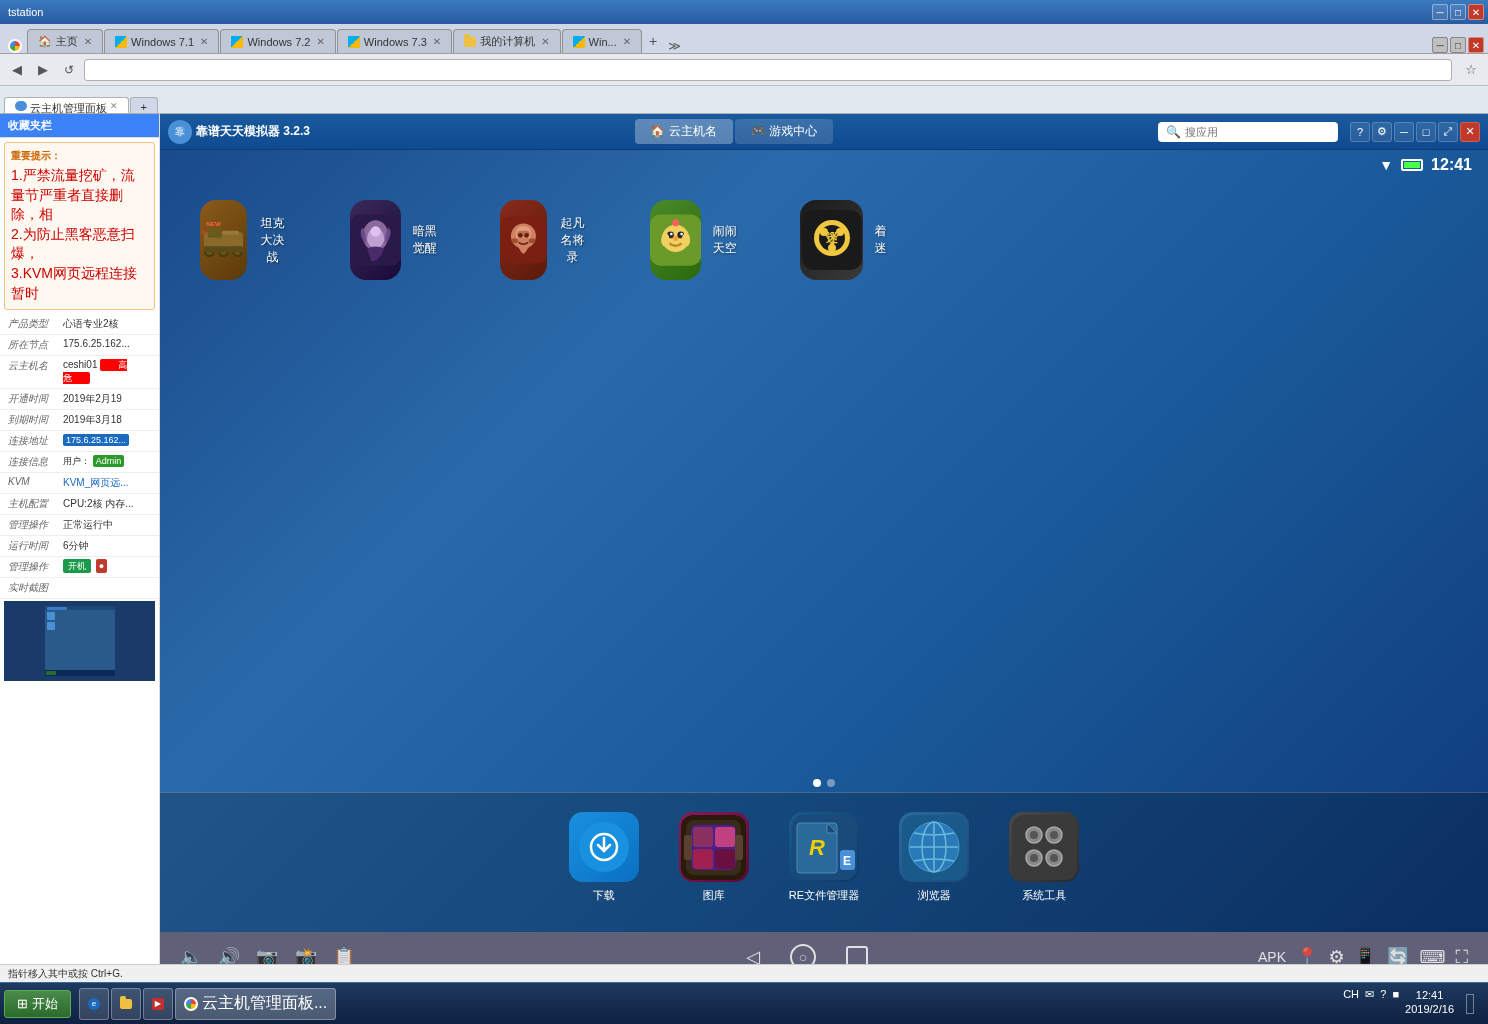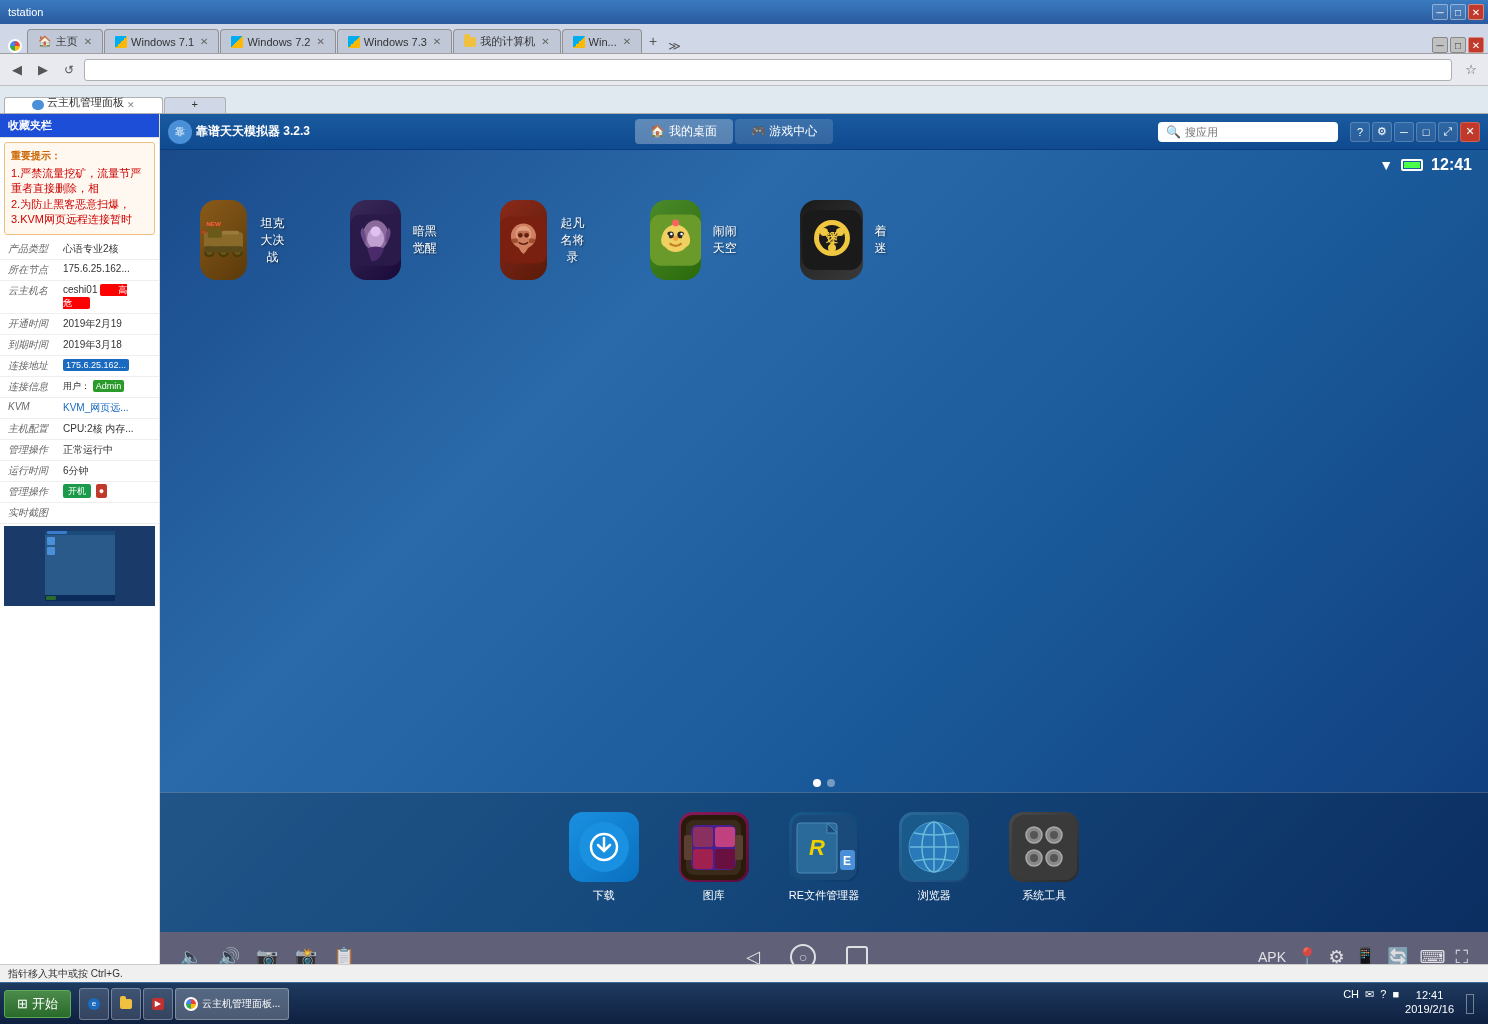--- a/index.html
+++ b/index.html
@@ -86,55 +86,55 @@
     }
     .nav-refresh { font-size: 12px; }
 
     
     .sub-tabs-bar {
       height: 28px; background: #e0e8f0; display: flex; align-items: flex-end;
       padding: 0 4px; gap: 1px; border-bottom: 1px solid #b0b0b0;
     }
     .sub-tab {
       background: #d0d8e8; border: 1px solid #b0b0b0; border-bottom: none;
-      padding: 3px 27px; font-size: 11px; color: #333; cursor: pointer;
-      display: flex; align-items: flex-end; gap: 3px; border-radius: 3px 3px 0 0;
+      padding: 3px 10px; font-size: 11px; color: #333; cursor: pointer;
+      display: flex; align-items: flex-start; gap: 3px; border-radius: 3px 3px 0 0;
       height: 16px;
     }
     .sub-tab.active { background: white; }
     .sub-tab-close { font-size: 9px; color: #888; }
 
     
     .main-content {
       display: flex; height: calc(100% - 90px); 
       overflow: hidden;
     }
 
     
     .sidebar {
       width: 160px; background: white; border-right: 1px solid #ddd;
       display: flex; flex-direction: column; overflow-y: auto; flex-shrink: 0;
     }
     .sidebar-section { border-bottom: 1px solid #ddd; }
     .sidebar-header {
-      background: #1d4ed8; color: white; padding: 4px 8px; font-size: 11px;
+      background: #3b82f6; color: white; padding: 4px 8px; font-size: 11px;
       font-weight: bold; display: flex; align-items: center; justify-content: space-between; font-family: Liberation Serif, serif;
     }
     .sidebar-row { display: flex; padding: 3px 8px; border-bottom: 1px solid #eee; font-size: 11px; }
     .sidebar-row-label { color: #666; width: 55px; flex-shrink: 0; font-size: 10px; font-style: italic; }
     .sidebar-row-value { color: #333; flex: 1; word-break: break-all; font-size: 10px; }
     .highlight-blue { color: #1a6abf; cursor: pointer; font-size: 10px; }
     .badge-red { background: red; color: white; font-size: 9px; padding: 1px 18px; border-radius: 2px; }
     .badge-green { background: #2a9a2a; color: white; font-size: 9px; padding: 1px 3px; border-radius: 2px; }
     .notice-box {
       background: #fff8f0; border: 1px solid #f0c080; padding: 6px; margin: 4px;
       font-size: 10px; color: #333; border-radius: 3px;
     }
     .notice-title { color: #cc6600; font-weight: bold; font-size: 10px; margin-bottom: 3px; }
-    .notice-item { color: #c00; font-size: 11px; line-height: 1.4; }
+    .notice-item { color: #c00; font-size: 14px; line-height: 1.4; }
 
     
     .android-emu {
       flex: 1; display: flex; flex-direction: column; position: relative; overflow: hidden;
     }
 
     
     .emu-top-bar {
       height: 36px; background: linear-gradient(180deg, #1a5a9f 0%, #0f4a8f 100%);
       display: flex; align-items: center; gap: 4px; padding: 0 8px;
@@ -490,21 +490,21 @@
     </div>
 
     <div class="android-emu">
 
       <div class="emu-top-bar">
         <div class="emu-avatar">靠</div>
         <span class="emu-title">靠谱天天模拟器 3.2.3</span>
 
         <div class="emu-tabs">
           <div class="emu-tab active">
-            <span>🏠 我的桌面</span>
+            <span>🏠 云主机名</span>
           </div>
           <div class="emu-tab">
             <span>🎮 游戏中心</span>
           </div>
         </div>
 
         <div class="emu-search">
           <span class="emu-search-icon">🔍</span>
           <input type="text" style="border: none; outline: none; font-size: 11px; width: 100%; color: rgb(102, 102, 102);" placeholder="搜应用">
         </div>
@@ -761,21 +761,21 @@
     <div class="taskbar-item">
       <div class="folder-icon-sm"></div>
     </div>
 
     <div class="taskbar-item">
       <div style="width:12px; height:12px; background:#c03030; border-radius:2px; display:flex; align-items:center; justify-content:center; color:white; font-size:8px; flex-shrink:0;">▶</div>
     </div>
 
     <div class="taskbar-item active">
       <div class="chrome-icon"></div>
-      <span style="color:white; font-size:10px;">云主机管理面板...</span>
+      <span style="color:white; font-size:16px;">云主机管理面板...</span>
     </div>
   </div>
 
   <div class="taskbar-right">
     <span>CH</span>
     <span>✉</span>
     <span>?</span>
     <span>■</span>
     <div class="taskbar-clock">
       <div>12:41</div>

